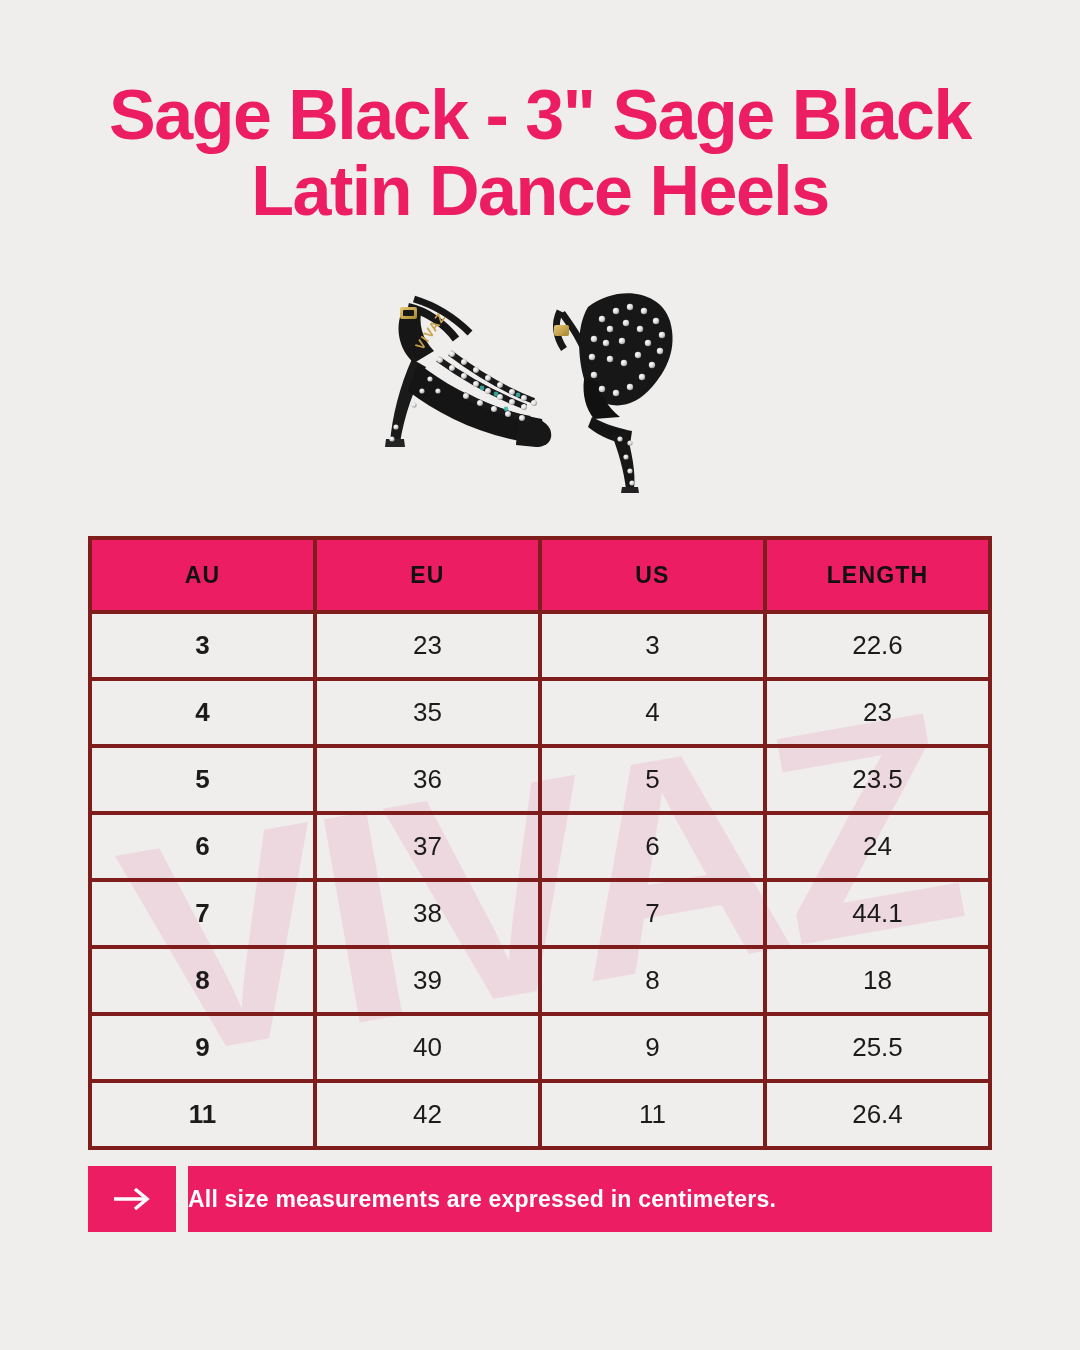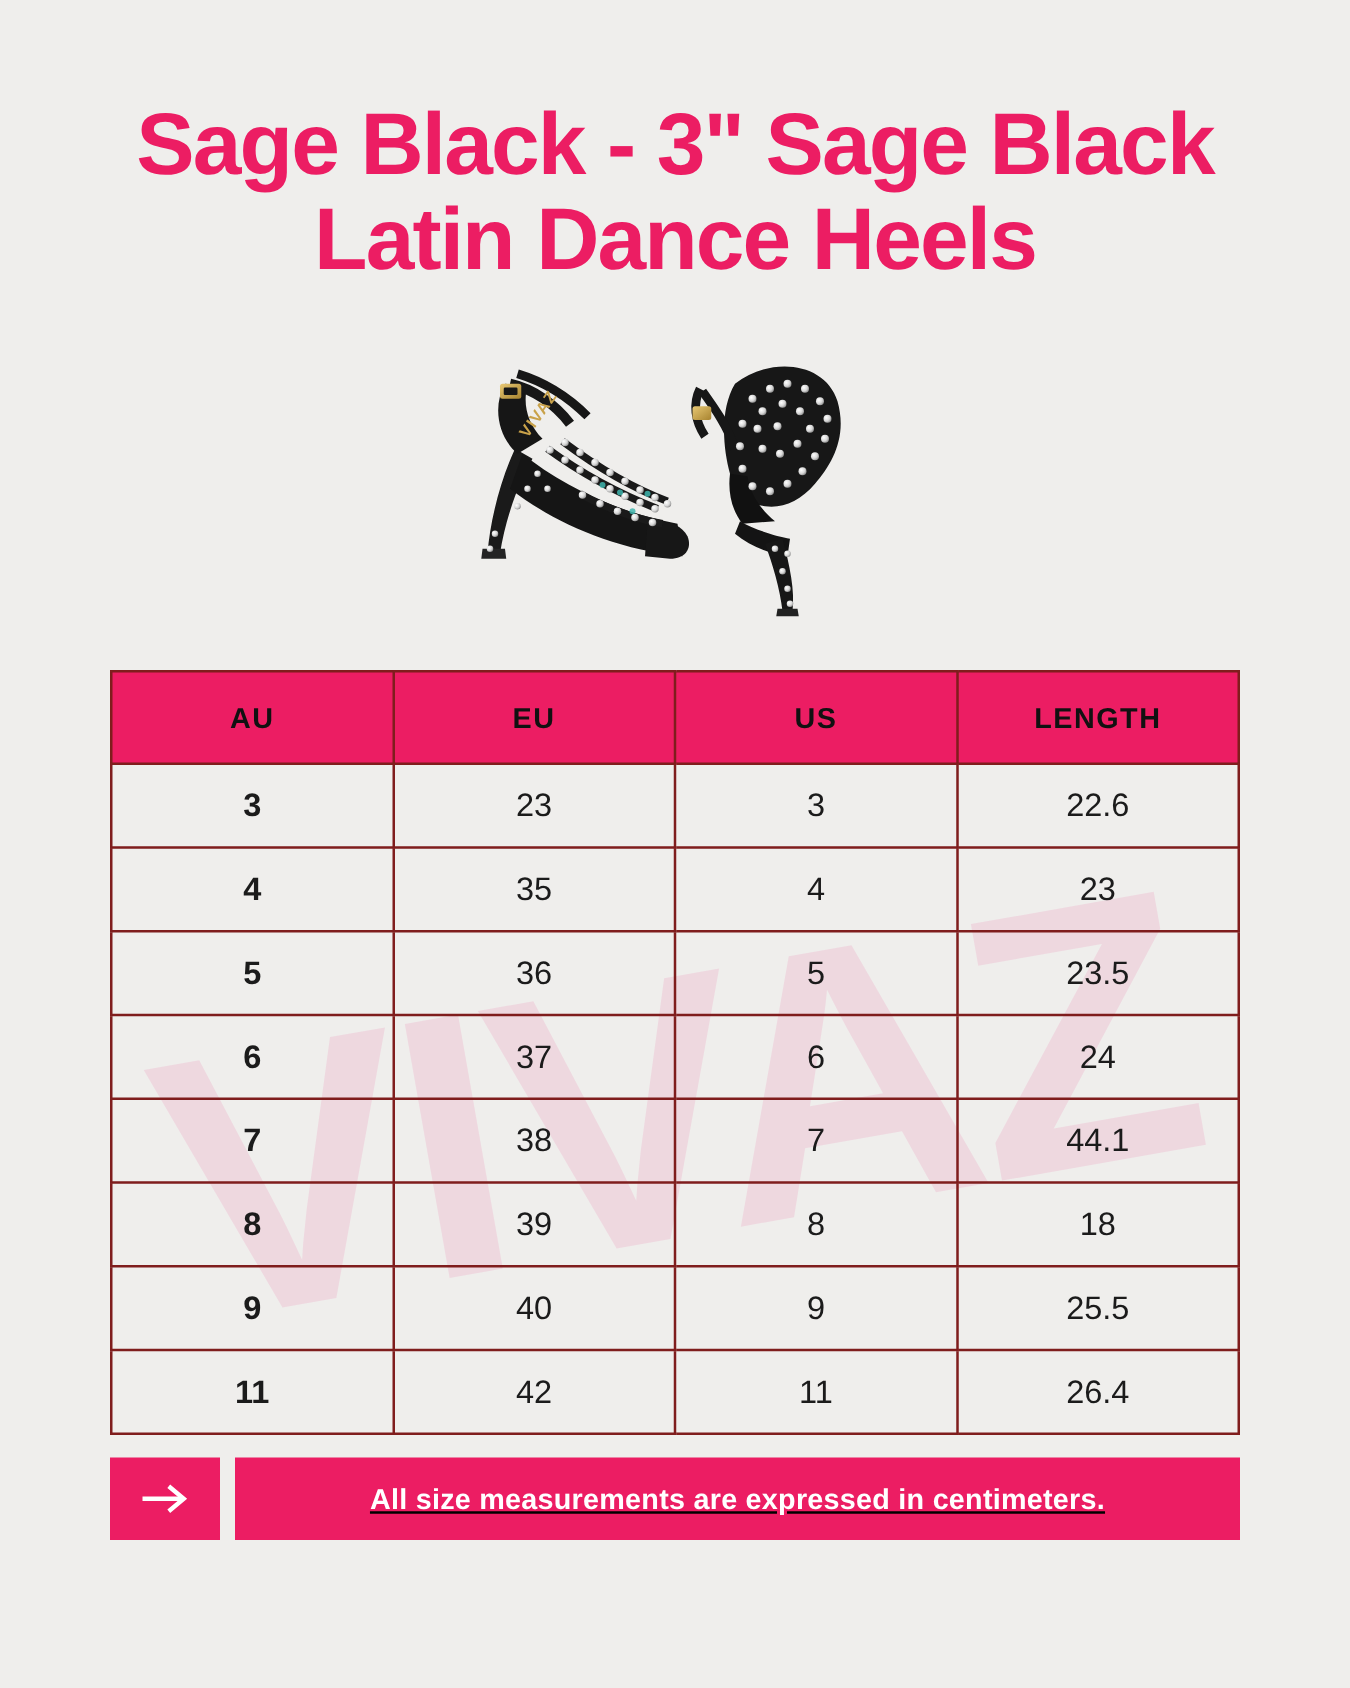--- a/index.html
+++ b/index.html
@@ -66,21 +66,21 @@
   .size-table {
     position: absolute;
     left: 88px;
     top: 536px;
     width: 904px;
     border-collapse: collapse;
     table-layout: fixed;
   }
   .size-table th,
   .size-table td {
-    border: 2px solid #7f1d1d;
+    border: 4px solid #7f1d1d;
     text-align: center;
     font-family: "Liberation Sans", sans-serif;
   }
   .size-table th {
     background: #ec1d63;
     color: #111;
     font-size: 23px;
     font-weight: 700;
     letter-spacing: 1.2px;
     height: 74px;
@@ -112,22 +112,21 @@
     display: flex;
     align-items: center;
     justify-content: center;
     flex: none;
   }
   .note-box {
     flex: 1 1 auto;
     background: #ec1d63;
     display: flex;
     align-items: center;
-    justify-content: center;
-    text-decoration: underline;
+    justify-content: flex-start;
   }
   .note-text {
     color: #ffffff;
     font-size: 23px;
     font-weight: 700;
     letter-spacing: 0.2px;
     font-family: "Liberation Sans", sans-serif;
   }
 </style>
 </head>

